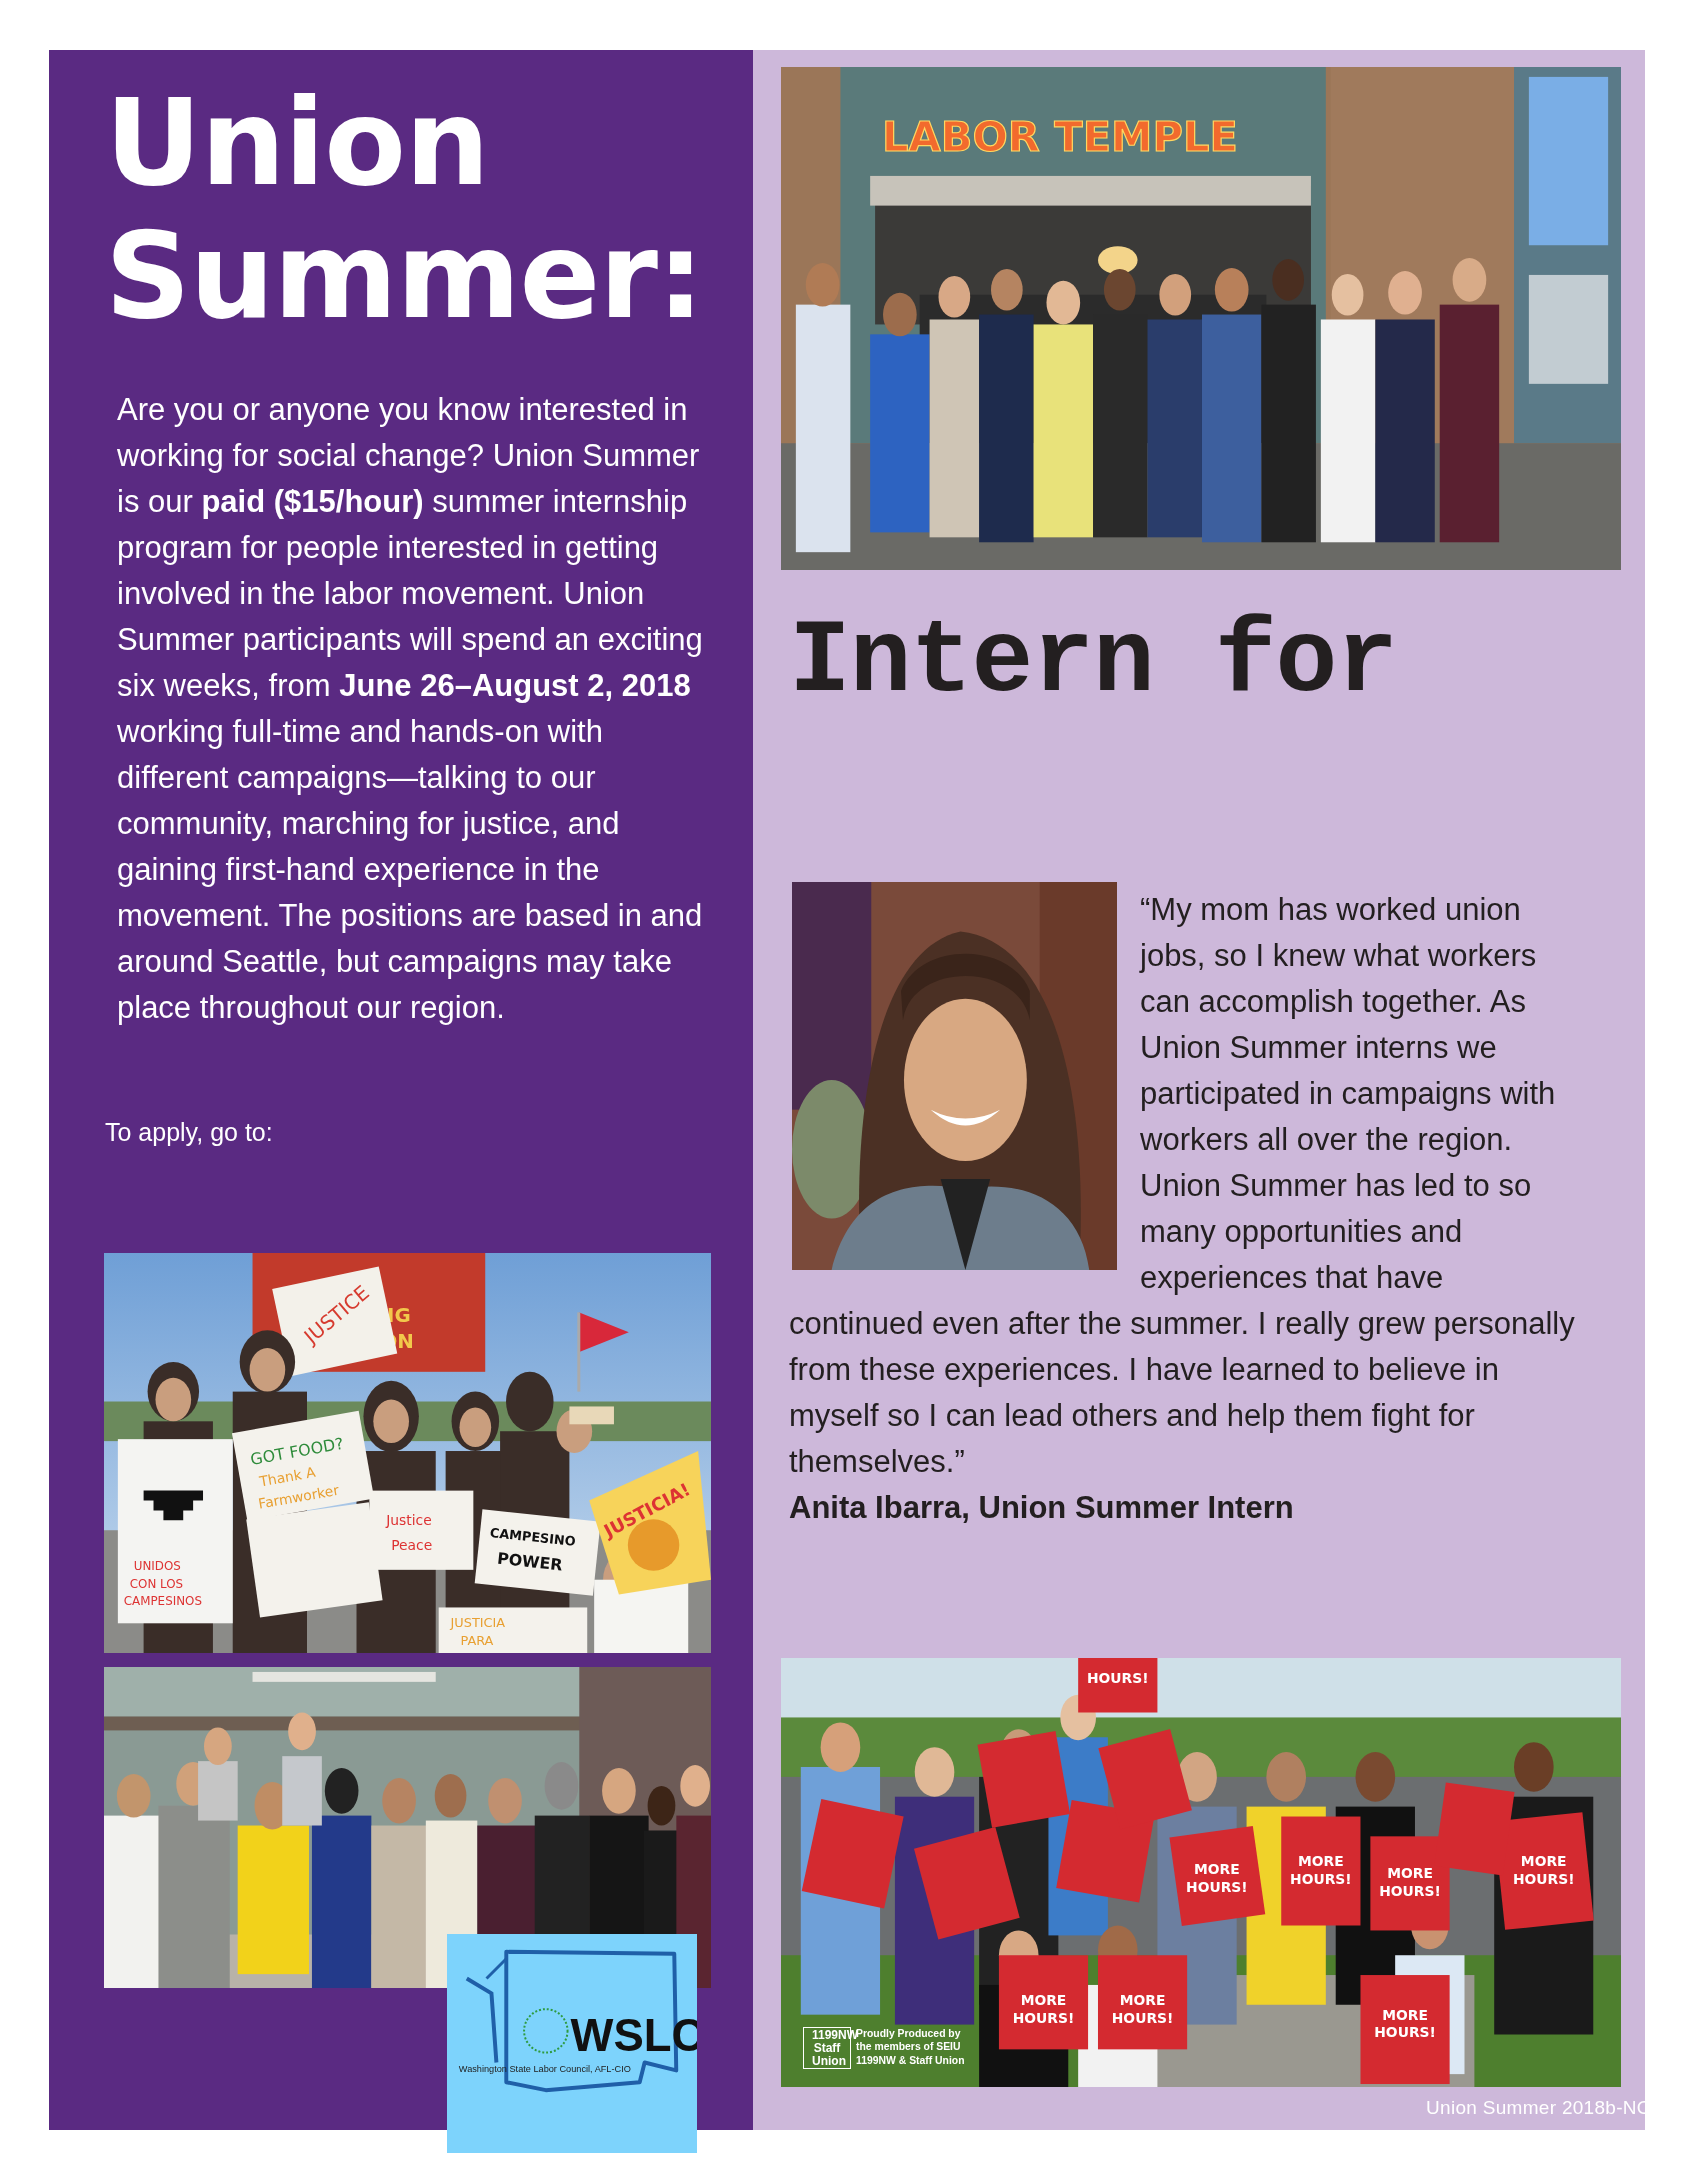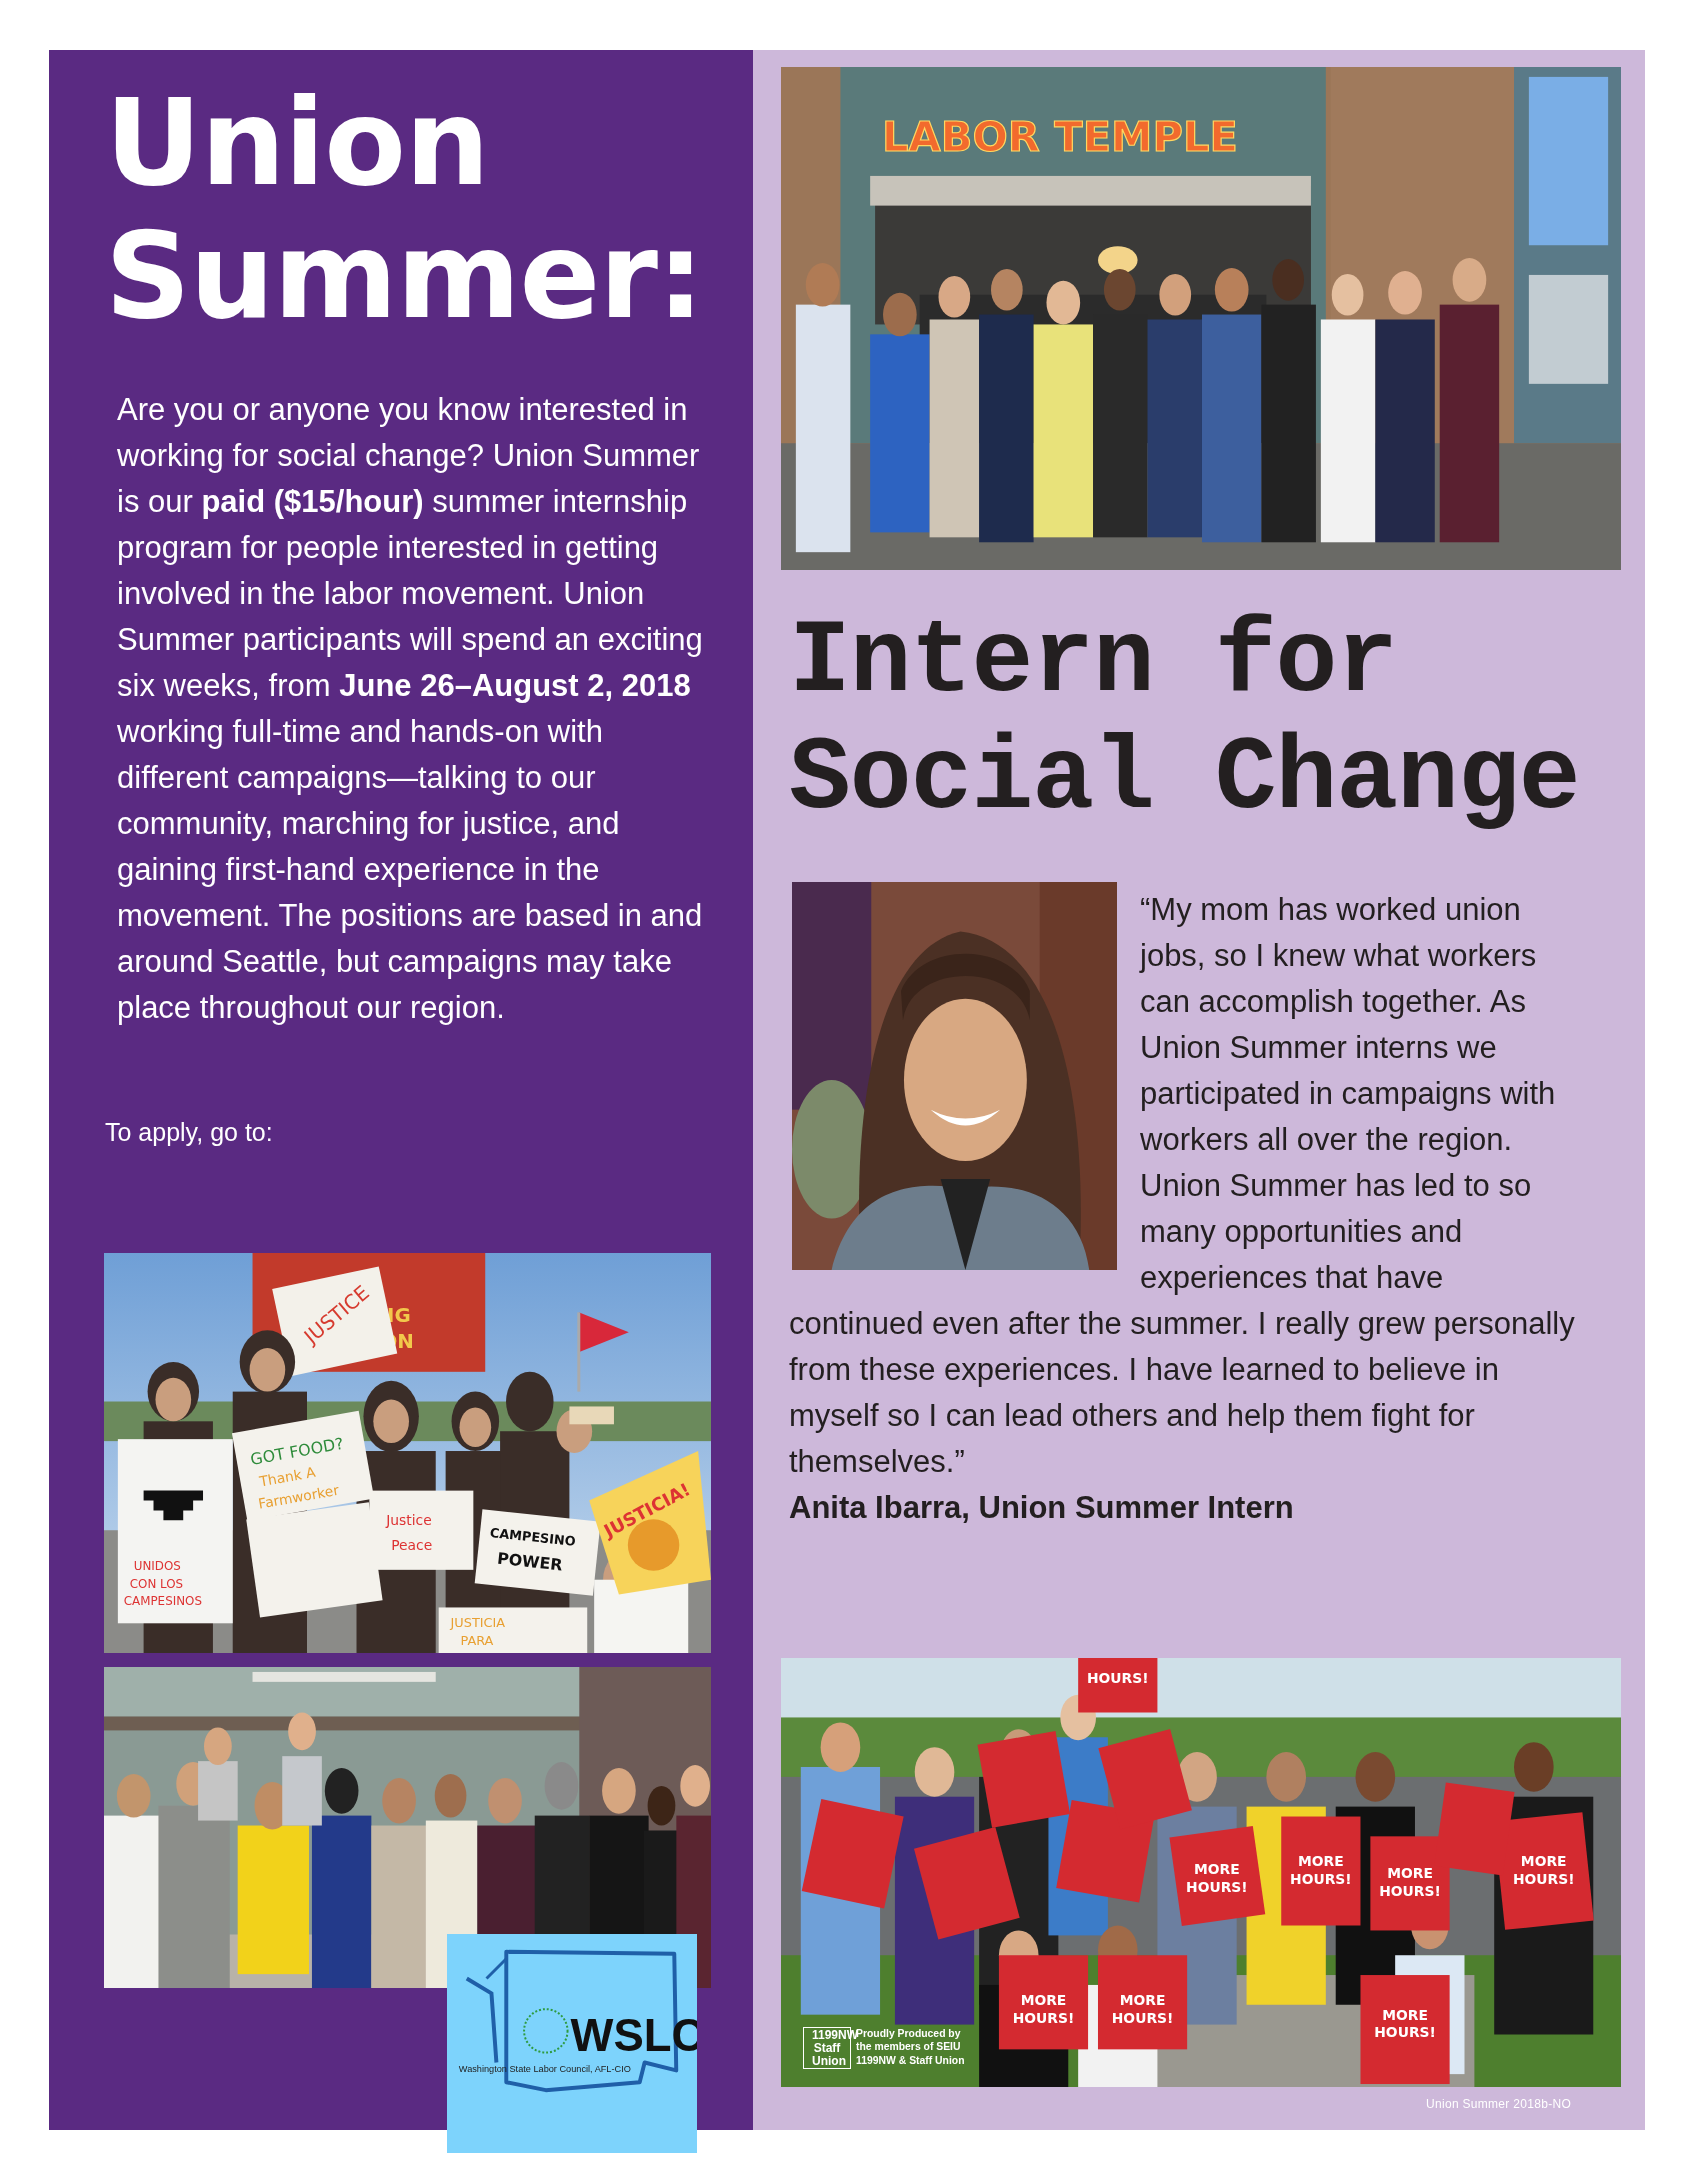--- a/index.html
+++ b/index.html
@@ -47,21 +47,21 @@
   }
   .quote-text .float-spacer {
     float: left; width: 351px; height: 396px;
   }
   .attribution {
     font-weight: bold; display: block;
   }
   .footer-code {
     position: absolute; left: 1426px; top: 2097px;
     color: #ffffff; font-family: "Liberation Sans", sans-serif;
-    font-size: 12px; letter-spacing: 0.3px;
+    font-size: 19px; letter-spacing: 0.3px;
   }
   .logo-box {
     position: absolute; left: 447px; top: 1934px; width: 250px; height: 219px;
     background: #7dd3fc;
   }
   .union-bug {
     position: absolute; left: 803px; top: 2027px; height: 42px;
     display: flex; align-items: stretch; color: #fff;
     font-family: "Liberation Sans", sans-serif; font-weight: bold;
   }
@@ -248,21 +248,20 @@
       <rect x="600" y="255" width="60" height="225" fill="#24294a"></rect>
         <ellipse cx="630" cy="228" rx="17" ry="22" fill="#e0b090"></ellipse>
       <rect x="665" y="240" width="60" height="240" fill="#5a2030"></rect>
         <ellipse cx="695" cy="215" rx="17" ry="22" fill="#d8ab88"></ellipse>
     </g>
   </svg>
 </div>
 
 <h2 class="headline">
   <span>Intern for</span><br>
-  <span>Social Change</span>
 </h2>
 
 <div class="photo" style="left:792px; top:882px; width:325px; height:388px;">
   <svg viewBox="0 0 328 392" preserveAspectRatio="none">
     <rect width="328" height="392" fill="#7a4a3a"></rect>
     <rect x="0" y="0" width="80" height="230" fill="#4a2a4e"></rect>
     <rect x="250" y="0" width="78" height="392" fill="#6a3a2a"></rect>
     <ellipse cx="40" cy="270" rx="40" ry="70" fill="#7c8a6a"></ellipse>
     <path d="M70 390 C60 250 80 70 170 50 C260 60 300 200 290 390 Z" fill="#4b3024"></path>
     <ellipse cx="175" cy="200" rx="62" ry="82" fill="#d8a882"></ellipse>

